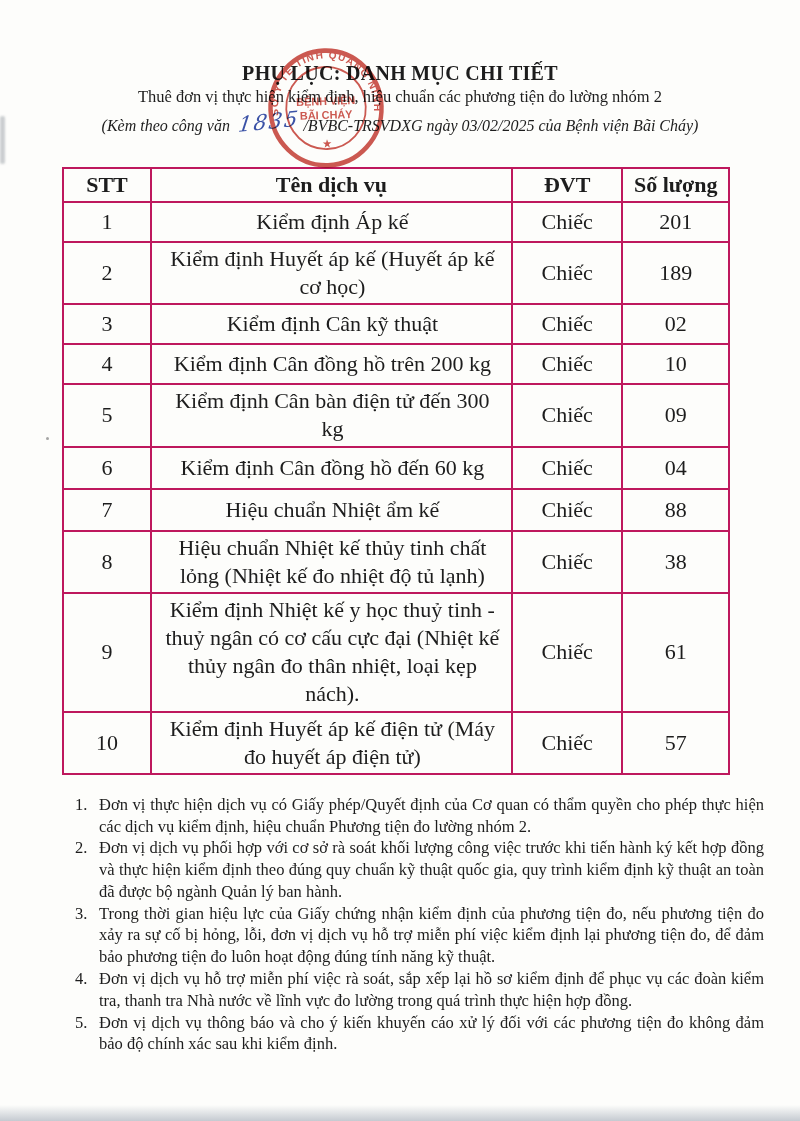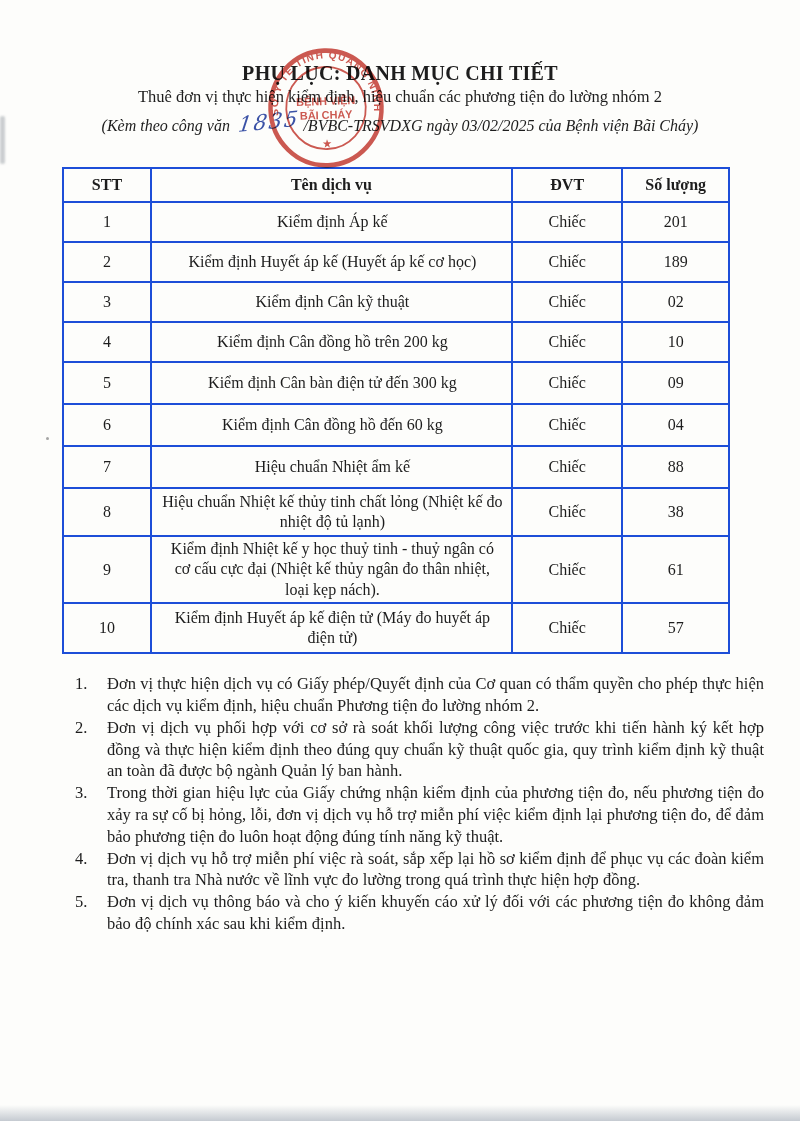--- a/index.html
+++ b/index.html
@@ -39,36 +39,36 @@
     transform: rotate(-2deg);
   }
   
   table.services {
     margin: 31px 0 0 62px;
     width: 668px;
     border-collapse: collapse;
     position: relative; z-index: 1;
   }
   table.services th, table.services td {
-    border: 2px solid #1d4ed8;
-    font-size: 16px;
+    border: 2px solid #be185d;
+    font-size: 22px;
     vertical-align: middle;
   }
   table.services th { height: 34px; font-weight: bold; text-align: center; }
   td.c-stt, td.c-unit, td.c-qty { text-align: center; }
   td.c-name { text-align: center; padding: 2px 8px 2px 10px; line-height: 1.28; }
   tr.h40 { height: 40px; } tr.h42 { height: 42px; }
   tr.h48 { height: 48px; } tr.h64 { height: 64px; } tr.h50 { height: 50px; }
   
   .reqs { margin: 19px 36px 0 55px; position: relative; z-index: 1; }
   .reqs-heading { font-size: 17px; font-weight: bold; }
   .req-list { margin-top: 8px; }
   .req-item { display: flex; font-size: 16.5px; line-height: 1.32; }
   .req-num { flex: 0 0 24px; margin-left: 20px; text-align: left; }
-  .req-text { flex: 1; text-align: justify; margin-left: 8px; }
+  .req-text { flex: 1; text-align: justify; }
   
   .edge-smudge {
     position: absolute; left: 0; top: 116px;
     width: 5px; height: 48px;
     background: #8f959d; opacity: .45;
     filter: blur(1px);
     border-radius: 2px;
   }
   .speck {
     position: absolute; left: 46px; top: 437px;

